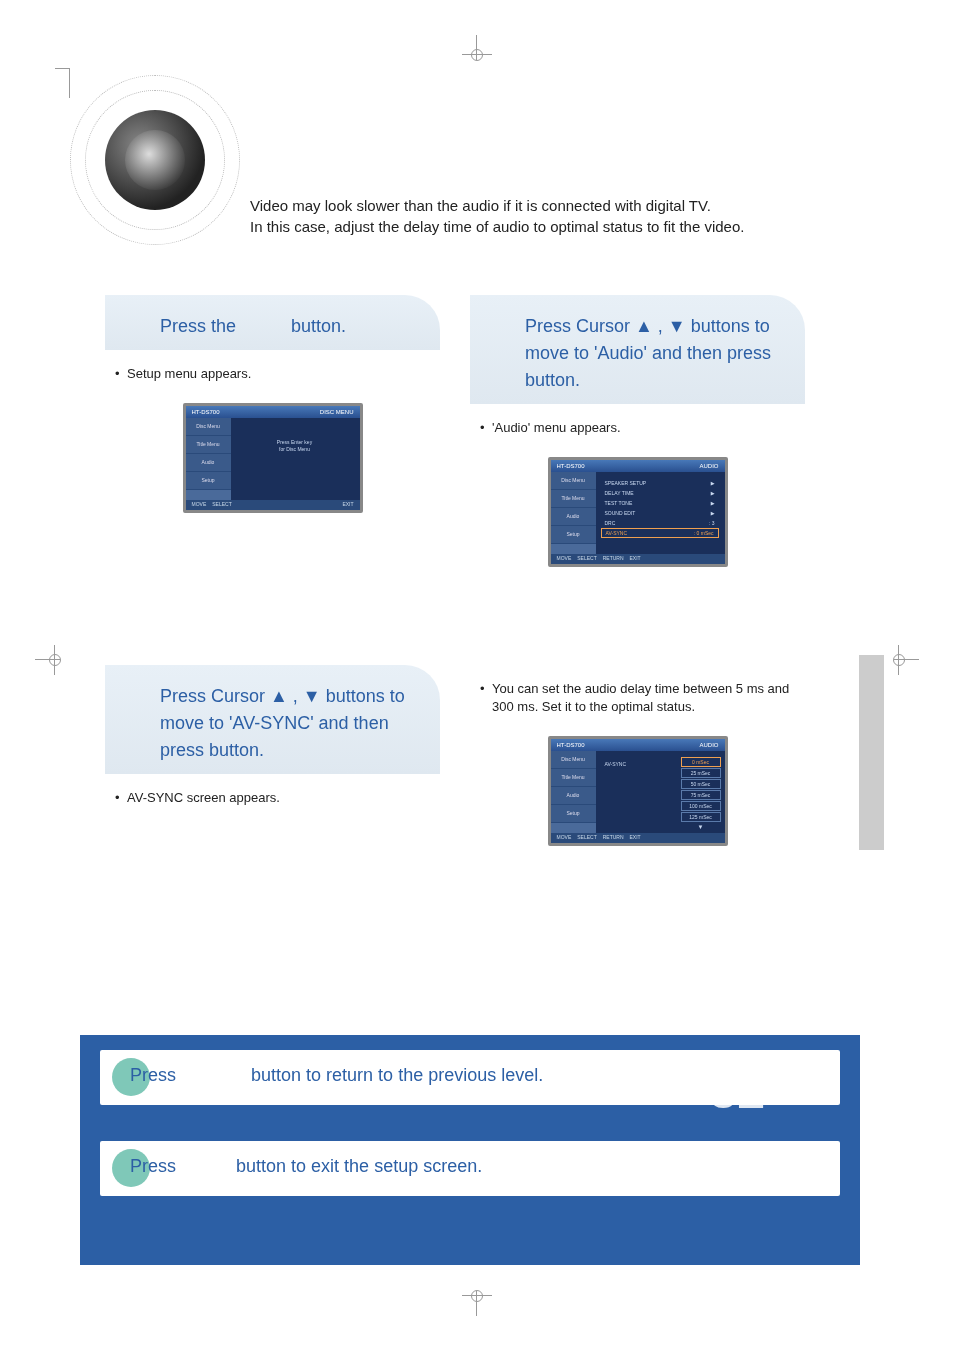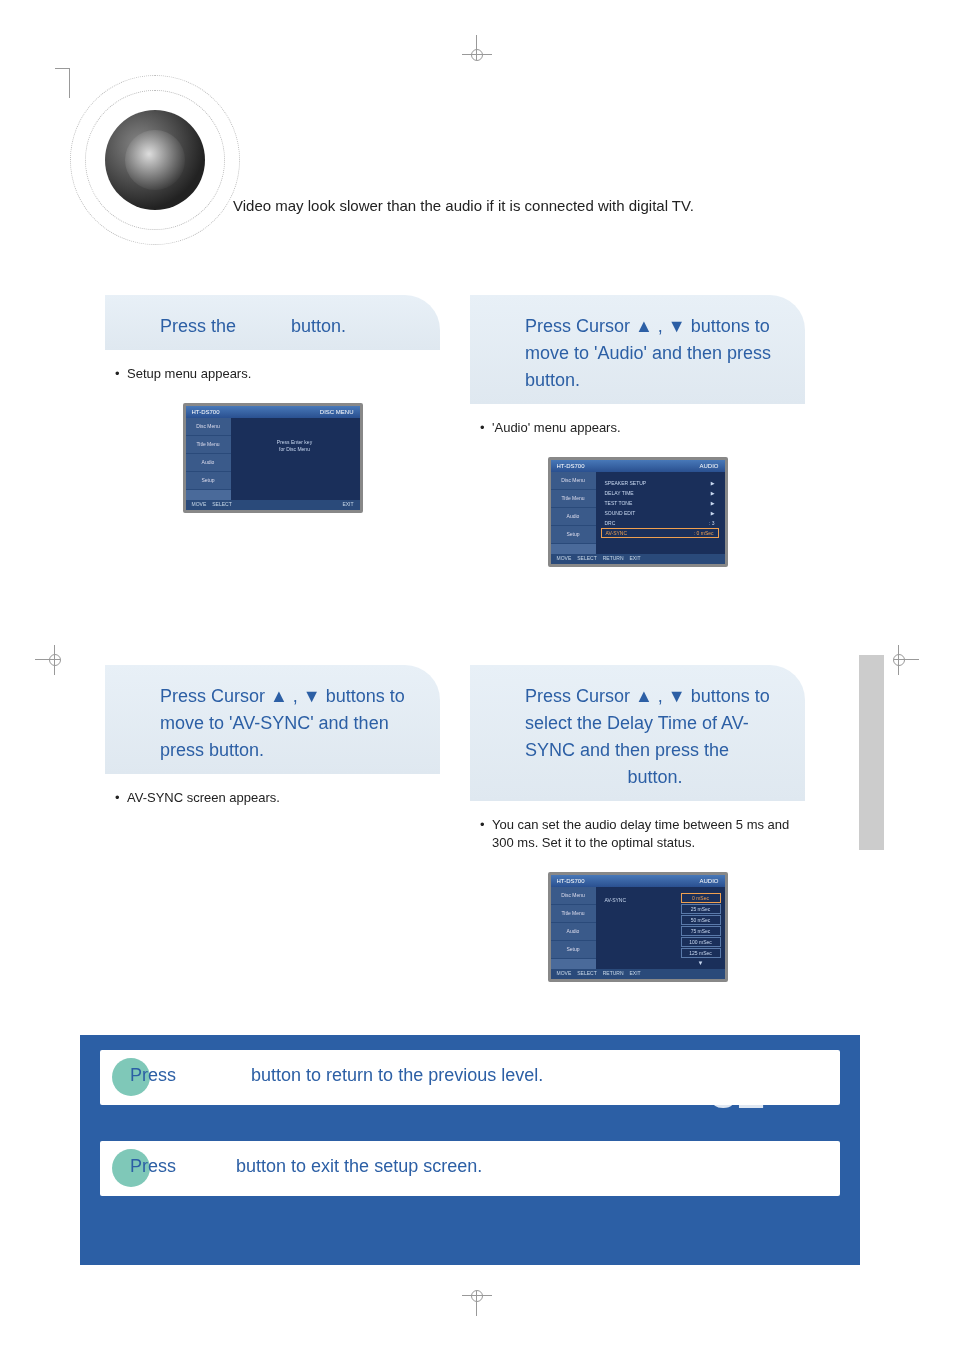--- a/index.html
+++ b/index.html
@@ -199,21 +199,21 @@
   .speaker-graphic .spk-inner {
     position: absolute;
     left: 20px; top: 20px;
     width: 60px; height: 60px;
     background: radial-gradient(circle at 40% 40%, #ddd, #333 80%);
     border-radius: 50%;
   }
 
   .intro-text {
     position: absolute;
-    left: 233px;
+    left: 250px;
     top: 195px;
     font-size: 15px;
     line-height: 1.4;
     color: #222;
   }
 
   .step-box {
     position: absolute;
     width: 335px;
   }
@@ -431,20 +431,21 @@
   <div class="speaker-graphic">
     <div class="ring1"></div>
     <div class="ring2"></div>
     <div class="spk">
         <div class="spk-inner"></div>
       </div>
   </div>
 
   <div class="intro-text">
     <div>Video may look slower than the audio if it is connected with digital TV.</div>
+    <div>In this case, adjust the delay time of audio to optimal status to fit the video.</div>
   </div>
 
   <div class="small-gray-bar"></div>
 
   <div class="step-box" id="step1">
     <div class="step-header">
       <div>
         <span>Press the</span>
         &nbsp;&nbsp;&nbsp;&nbsp;&nbsp;&nbsp;&nbsp;&nbsp;&nbsp;
         <span>button.</span>
@@ -538,24 +539,20 @@
   <div class="step-box" id="step3">
     <div class="step-header">
       <div>Press Cursor ▲ , ▼  buttons to move to 'AV-SYNC' and then press            button.</div>
     </div>
     <div class="step-body">
       <li>AV-SYNC screen appears.</li>
     </div>
   </div>
 
   <div class="step-box" id="step4">
-    <div class="step-header">
-      <div>Press Cursor  ▲ , ▼  buttons to select the Delay Time of AV-SYNC and then press the</div>
-      <span class="center-last">button.</span>
-    </div>
     <div class="step-body">
       <li>You can set the audio delay time between 5 ms and 300 ms. Set it to the optimal status.</li>
       <div class="osd-wrap">
         <div class="osd-screenshot centered-osd">
           <div class="osd-header">
             <span>HT-DS700</span>
             <span>AUDIO</span>
           </div>
           <div class="osd-sidebar">
             <div class="tab">Disc Menu</div>

